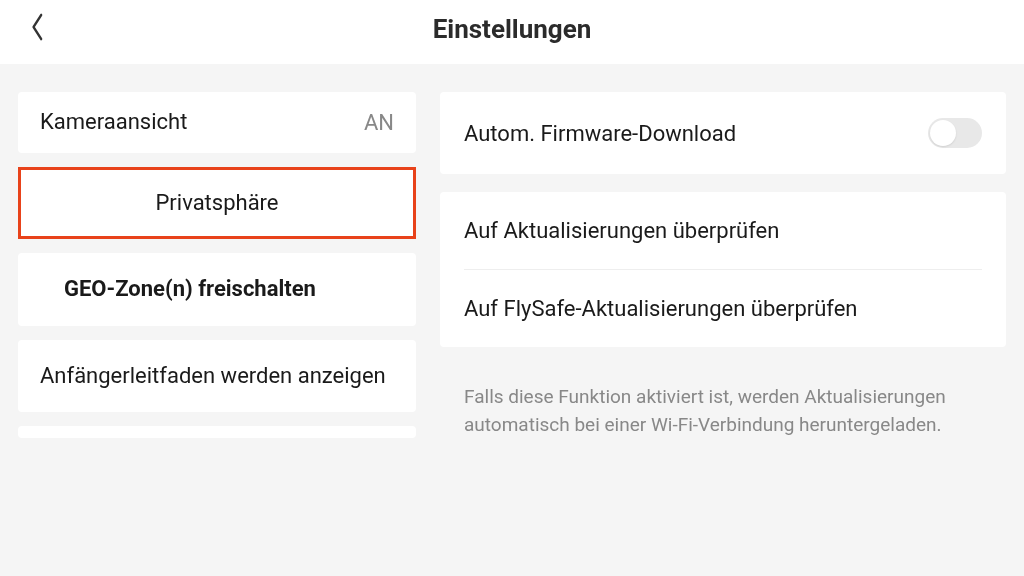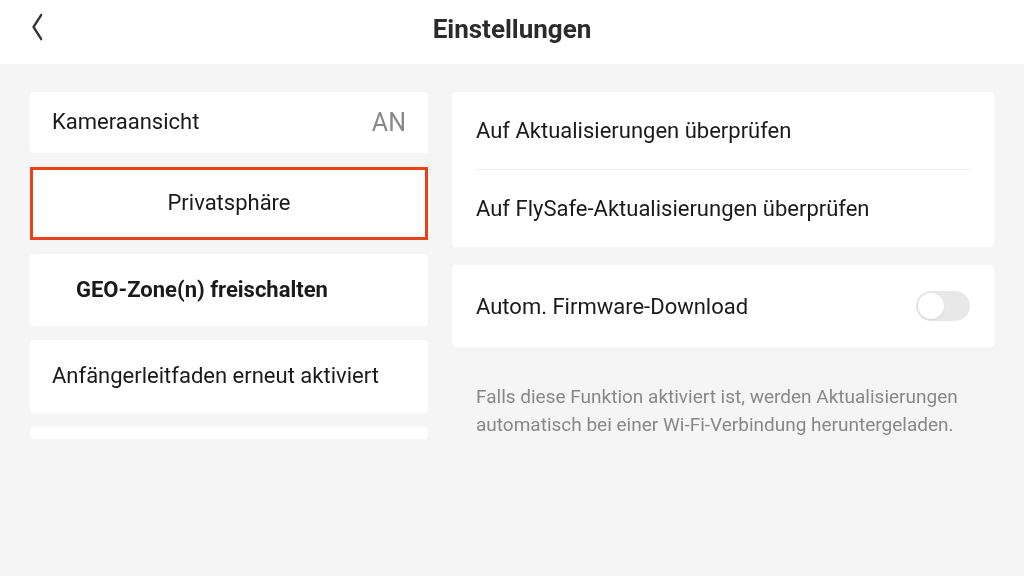--- a/index.html
+++ b/index.html
@@ -29,21 +29,21 @@
     .title {
       flex: 1;
       text-align: center;
       font-size: 26px;
       font-weight: 700;
       color: #2b2b2b;
     }
     .content {
       display: flex;
       gap: 24px;
-      padding: 28px 30px 0;
+      padding: 28px 18px 0;
     }
     .left-col {
       width: 398px;
       display: flex;
       flex-direction: column;
       gap: 14px;
     }
     .right-col {
       flex: 1;
       display: flex;
@@ -61,21 +61,21 @@
     .list-item.short {
       min-height: 60px;
       padding: 16px 22px;
     }
     .list-item .label {
       font-size: 22px;
       color: #1a1a1a;
       line-height: 1.3;
     }
     .list-item .value {
-      font-size: 25px;
+      font-size: 22px;
       color: #888;
     }
     .highlighted {
       border: 3px solid #e8421a;
       border-radius: 0;
       padding: 19px 19px;
       justify-content: center;
     }
     .indent .label {
       padding-left: 24px;
@@ -156,39 +156,39 @@
 
     <div class="list-item highlighted">
       <span class="label">Privatsphäre</span>
     </div>
 
     <div class="list-item indent">
       <span class="label">GEO-Zone(n) freischalten</span>
     </div>
 
     <div class="list-item">
-      <span class="label">Anfängerleitfaden erneut aktiviert</span>
+      <span class="label">Anfängerleitfaden werden anzeigen</span>
     </div>
 
     <div class="partial-item"></div>
   </div>
 
   <div class="right-col">
+    <div class="right-group">
+      <div class="right-item">
+        <span class="label">Autom. Firmware-Download</span>
+        <div class="toggle"></div>
+      </div>
+    </div>
+
     <div class="right-group">
       <div class="right-item">
         <span class="label">Auf Aktualisierungen überprüfen</span>
       </div>
       <div class="divider"></div>
       <div class="right-item">
         <span class="label">Auf FlySafe-Aktualisierungen überprüfen</span>
       </div>
     </div>
 
-    <div class="right-group">
-      <div class="right-item">
-        <span class="label">Autom. Firmware-Download</span>
-        <div class="toggle"></div>
-      </div>
-    </div>
-
     <div class="hint-text">Falls diese Funktion aktiviert ist, werden Aktualisierungen automatisch bei einer Wi-Fi-Verbindung heruntergeladen.</div>
   </div>
 </div>
 
 </body></html>

